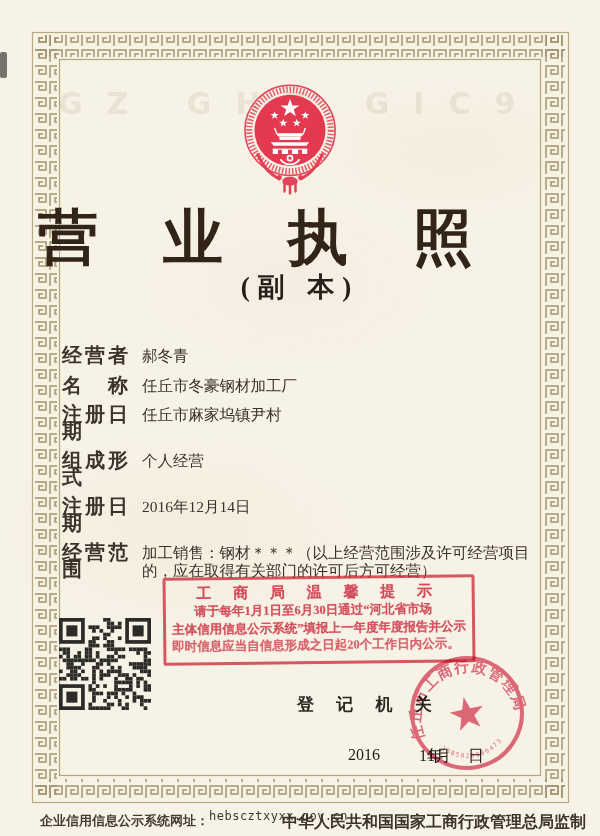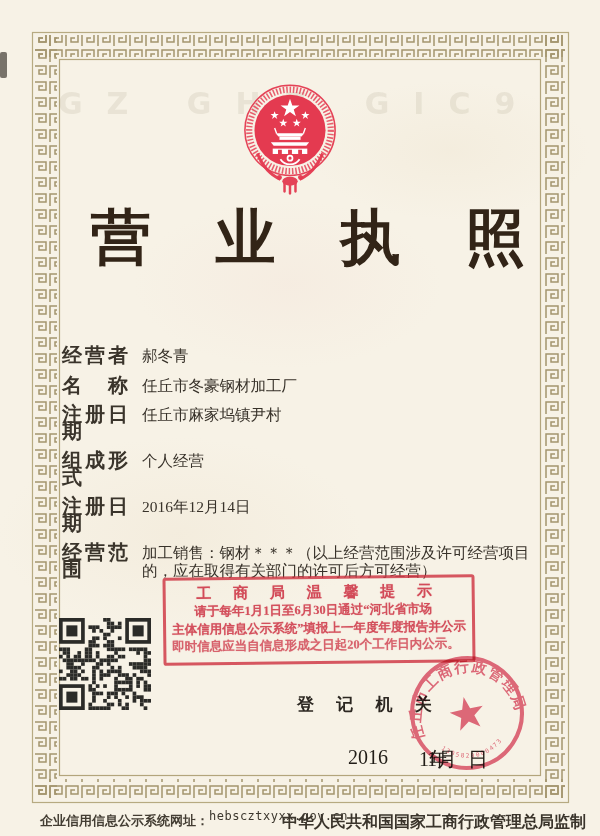--- a/index.html
+++ b/index.html
@@ -13,21 +13,21 @@
       #f7f2e6;
   }
   .border-svg{position:absolute;left:0;top:0;}
   
   .emblem{position:absolute;left:242px;top:82px;width:96px;height:114px;}
   
   .ghost{position:absolute;left:58px;top:86px;width:500px;font-family:"DejaVu Sans",sans-serif;
     font-size:30px;font-weight:700;letter-spacing:24px;color:rgba(141,128,99,0.13);white-space:nowrap;}
   .smudge{position:absolute;left:0;top:52px;width:7px;height:26px;background:#57534b;opacity:.8;border-radius:2px;}
   
-  .title{position:absolute;left:16px;right:0;top:198px;text-align:center;
+  .title{position:absolute;left:16px;right:0;top:198px;
     font-family:"DejaVu Sans","Liberation Sans",sans-serif;
     font-size:60px;font-weight:900;letter-spacing:22px;text-indent:22px;color:#322417;}
   .subtitle{position:absolute;left:0;right:0;top:269px;text-align:center;
     font-size:27px;font-weight:600;letter-spacing:8px;color:#241f18;}
   .credit-line{position:absolute;left:230px;top:310px;font-size:16px;font-weight:700;color:#2e2a23;white-space:nowrap;}
   .credit-line .code{margin-left:14px;letter-spacing:.5px;font-size:16.5px;}
   
   .fields{position:absolute;left:62px;top:347px;width:470px;}
   .frow{display:flex;align-items:flex-start;margin-bottom:12px;}
   .flabel{flex:0 0 66px;width:66px;font-size:20px;font-weight:600;color:#3a342b;
@@ -42,21 +42,21 @@
   .notice .nline{font-size:12.5px;line-height:1.4;font-weight:600;opacity:.88;white-space:nowrap;}
   .notice .nline.first{text-indent:1.8em;}
   .notice .nline.faded{opacity:.78;}
   
   .qr{position:absolute;left:59px;top:618px;width:92px;height:92px;}
   
   .authority{position:absolute;left:297px;top:693px;font-size:17px;font-weight:700;
     letter-spacing:9px;color:#2c2721;white-space:nowrap;}
   .seal{position:absolute;left:406px;top:652px;width:122px;height:122px;
     transform:rotate(-12deg);opacity:.88;mix-blend-mode:multiply;}
-  .date-row{position:absolute;left:0;top:746px;width:496px;height:22px;font-size:20px;color:#211d17;}
+  .date-row{position:absolute;left:0;top:746px;width:496px;height:22px;font-size:16px;color:#211d17;}
   .date-row span{position:absolute;white-space:nowrap;}
   .dp0{left:348px;} .dp1{left:396px;margin-left:23px;} .dp2{left:427px;} .dp3{left:468px;}
   
   .footer-left{position:absolute;left:40px;top:812px;font-size:13px;font-weight:600;color:#433d33;white-space:nowrap;}
   .footer-left .url{font-family:"DejaVu Sans Mono","Liberation Mono",monospace;font-size:12px;
     letter-spacing:.5px;position:relative;top:-5px;font-weight:400;color:#3c372e;}
   .footer-right{position:absolute;right:14px;top:812px;font-size:16px;font-weight:700;color:#3a342b;white-space:nowrap;}
 </style>
 </head>
 <body>
@@ -115,20 +115,21 @@
       <ellipse cx="50" cy="103" rx="8" ry="4.6"></ellipse>
       <rect x="43" y="104" width="2.6" height="11" rx="1.2"></rect>
       <rect x="48.7" y="105" width="2.6" height="12" rx="1.2"></rect>
       <rect x="54.4" y="104" width="2.6" height="11" rx="1.2"></rect>
       <circle cx="39" cy="99" r="2.6"></circle>
       <circle cx="61" cy="99" r="2.6"></circle>
     </g>
   </svg>
 
   <div class="title">营 业 执 照</div>
+  <div class="subtitle">(副  本)</div>
 
   <div class="fields">
     <div class="frow">
       <span class="flabel">经营者</span>
       <span class="fvalue">郝冬青</span>
     </div>
     <div class="frow">
       <span class="flabel">名称</span>
       <span class="fvalue">任丘市冬豪钢材加工厂</span>
     </div>

